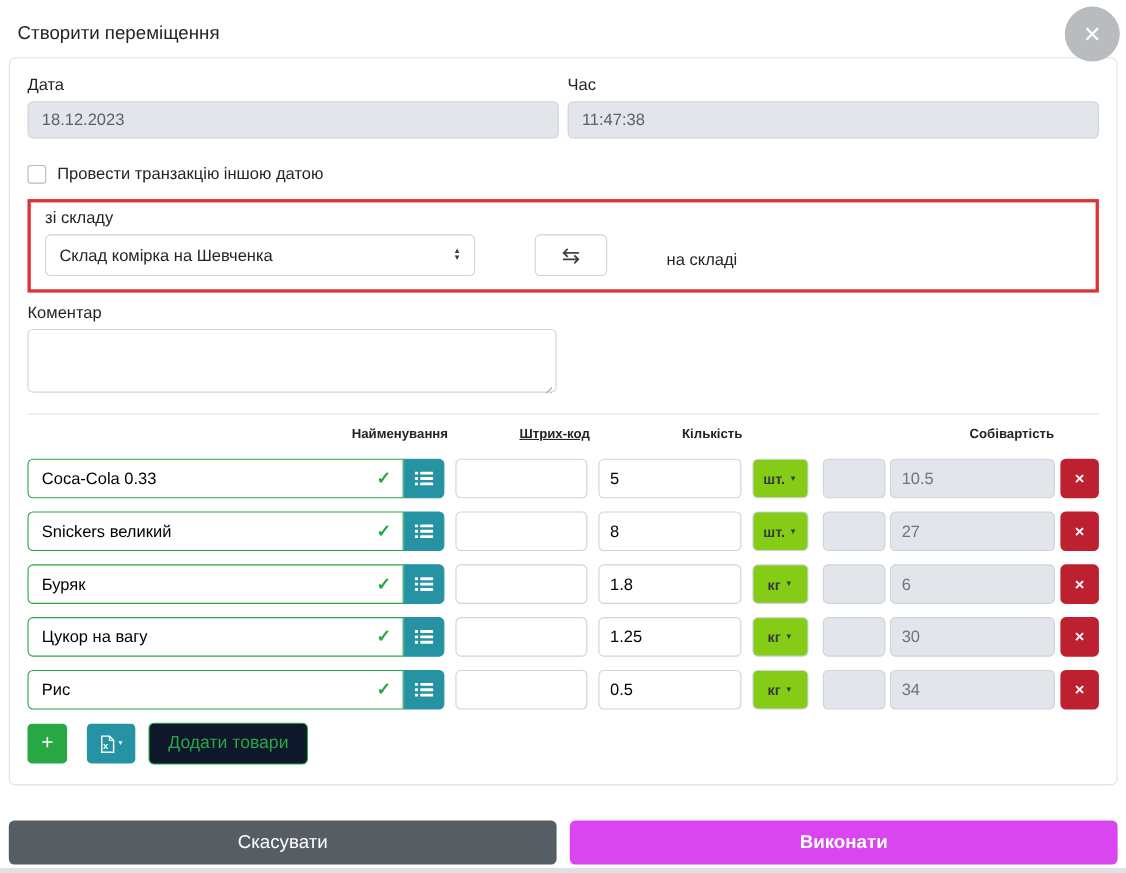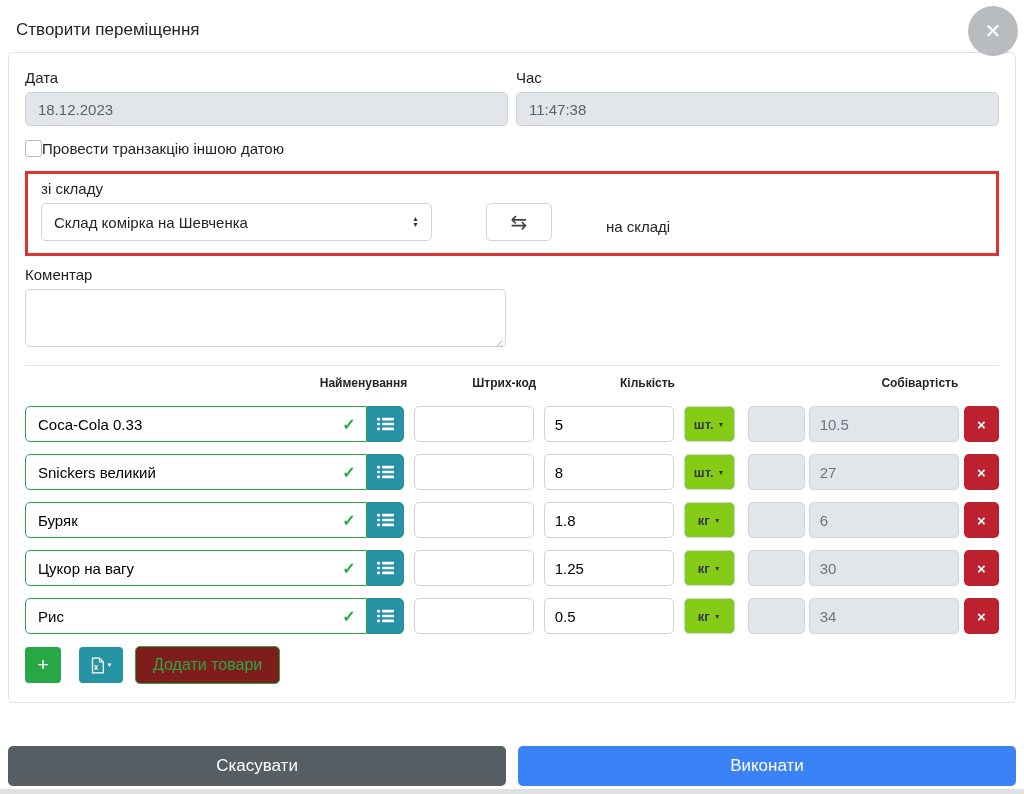--- a/index.html
+++ b/index.html
@@ -18,21 +18,21 @@
 
   label.fld { display:block; font-size:15px; margin-bottom:6px; color:#212529; }
   .two-col { display:flex; gap:8px; }
   .two-col .field { flex:1; }
   input.ctl, .select, textarea {
     font-family:"Liberation Sans", sans-serif; font-size:15px; color:#212529;
     border:1px solid #ced4da; border-radius:5px; background:#fff; }
   input.ctl { height:34px; width:100%; padding:0 12px; }
   input.disabled, input[readonly].gray { background:#e2e6ea; color:#5a6268; border-color:#ccd3da; }
 
-  .checkbox-row { margin-top:14px; display:flex; align-items:flex-end; gap:0; }
+  .checkbox-row { margin-top:24px; display:flex; align-items:flex-end; gap:10px; }
   .checkbox-row input[type=checkbox] { appearance:none; -webkit-appearance:none; width:17px; height:17px;
     border:1px solid #b3bac1; border-radius:3px; background:#fff; cursor:pointer; }
   .checkbox-row label { font-size:15px; cursor:pointer; }
 
   
   .warehouse-section { margin-top:14px; border:3px solid #dc3232; padding:6px 10px 12px 13px;
     display:flex; align-items:flex-end; }
   .wh-col.left { width:391px; }
   .wh-col.right { flex:1; }
   .select { height:38px; display:flex; align-items:center; justify-content:space-between;
@@ -50,21 +50,21 @@
   .grip { position:absolute; right:4px; bottom:4px; width:9px; height:9px;
     background:repeating-linear-gradient(135deg, transparent 0 2px, #b6b6b6 2px 3px);
     clip-path:polygon(100% 0, 0 100%, 100% 100%); }
 
   hr.divider { border:none; border-top:1px solid #dfe3e6; margin:14px 0 10px 0; }
 
   
   .table-header { display:flex; margin-bottom:16px; font-size:12px; font-weight:bold; color:#212529; }
   .th { text-align:right; }
   .th.name { width:386px; margin-right:10px; }
-  .th.barcode { width:120px; margin-right:10px; }
+  .th.barcode { width:120px; margin-right:10px;text-decoration:underline; }
   .th.qty { width:130px; margin-right:10px; }
   .th.spacer { width:126px; }
   .th.cost { width:150px; margin-right:5px; }
   .th.del { width:36px; }
 
   .product-row { display:flex; height:36px; margin-bottom:12px; align-items:stretch; }
   .name-group { width:386px; margin-right:10px; display:flex; position:relative; }
   .name-input { flex:1; border:1px solid #28a745; border-radius:5px 0 0 5px; padding:0 40px 0 12px;
     font-size:15px; min-width:0; }
   .check { position:absolute; right:48px; top:50%; transform:translateY(-50%);
@@ -83,29 +83,29 @@
     border-radius:5px; background:#e2e6ea; color:#6c757d; font-size:15px; }
   .delete-btn { width:36px; background:#bd2130; border:none; border-radius:5px; color:#fff;
     font-size:15px; font-weight:bold; cursor:pointer; display:flex; align-items:center; justify-content:center; }
 
   .actions-row { margin-top:6px; display:flex; align-items:center; }
   .add-row-btn { width:36px; height:36px; background:#28a745; border:none; border-radius:4px;
     color:#fff; font-size:19px; cursor:pointer; }
   .excel-btn { width:44px; height:36px; margin-left:18px; background:#2693a5; border:none; border-radius:4px;
     display:flex; align-items:center; justify-content:center; gap:2px; cursor:pointer; }
   .excel-caret { color:#fff; font-size:6px; }
-  .add-products-btn { margin-left:12px; height:38px; padding:0 17px; background:#7f1d1d;
+  .add-products-btn { margin-left:12px; height:38px; padding:0 17px; background:#0f172a;
     border:1px solid #28a745; border-radius:5px; color:#28a745; font-size:16px; cursor:pointer; }
 
   
   .modal-footer { position:absolute; left:8px; right:8px; bottom:8px; display:flex; gap:12px; }
   .modal-footer button { flex:1; height:40px; border:none; border-radius:5px; color:#fff;
     font-size:17px; cursor:pointer; font-family:"Liberation Sans", sans-serif;text-align:center; }
   .cancel-btn { background:#565e64; }
-  .execute-btn { background:#3b82f6; }
+  .execute-btn { background:#d946ef;font-weight:bold; }
   .backdrop-strip { position:absolute; left:0; right:0; bottom:0; height:5px; background:#e0e1e3; }
 </style>
 </head>
 <body>
 
 <div class="modal-header">
   <div class="modal-title">Створити переміщення</div>
 </div>
 <button class="close-btn">
   <span>✕</span>

